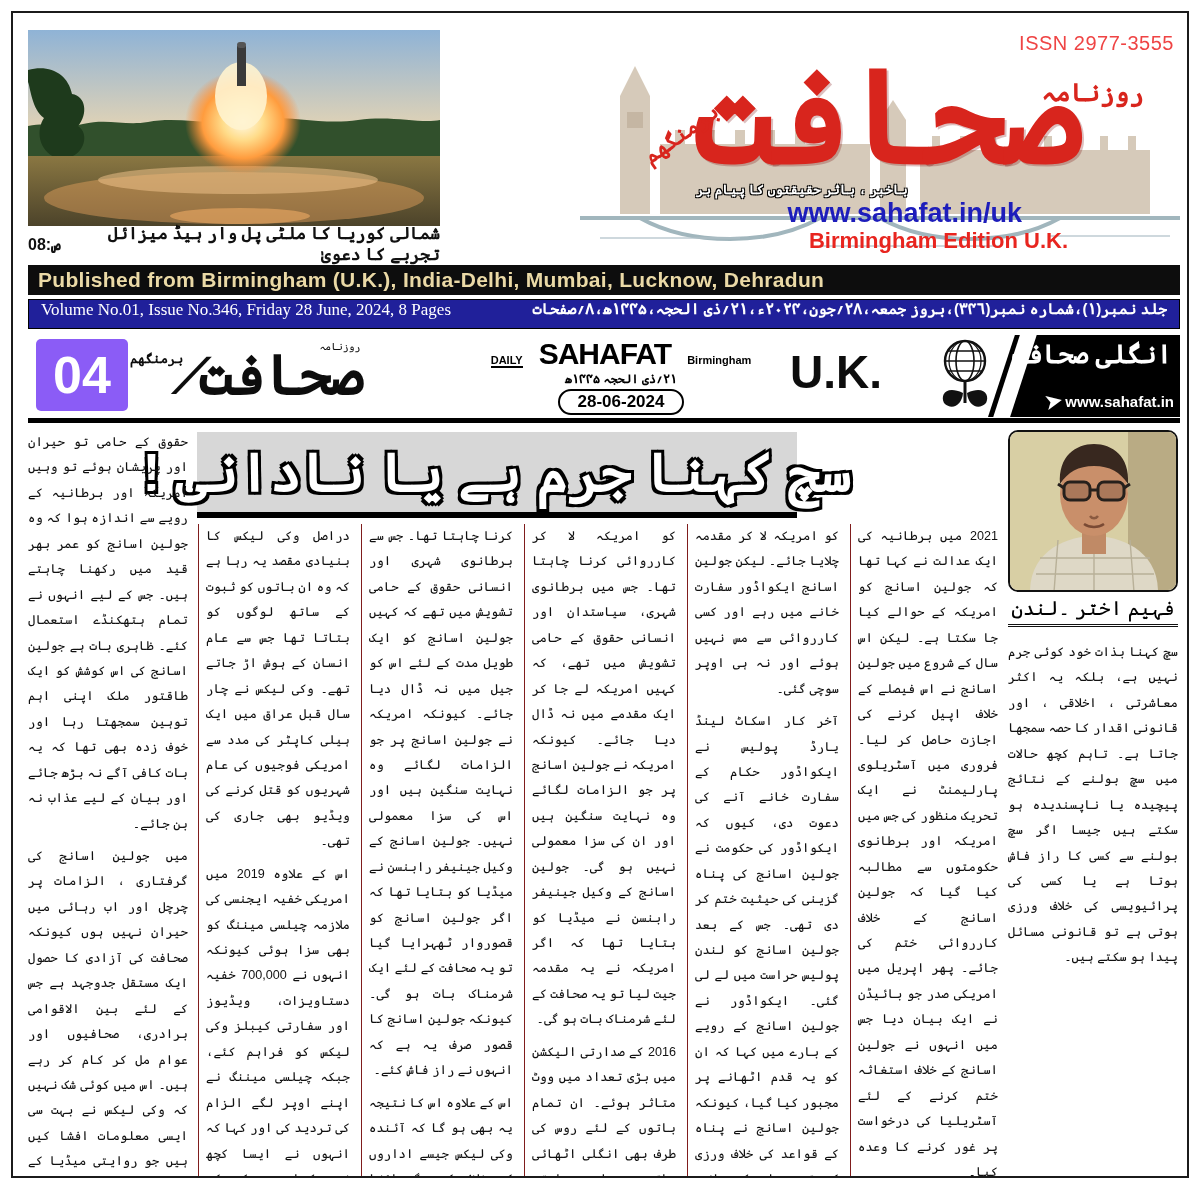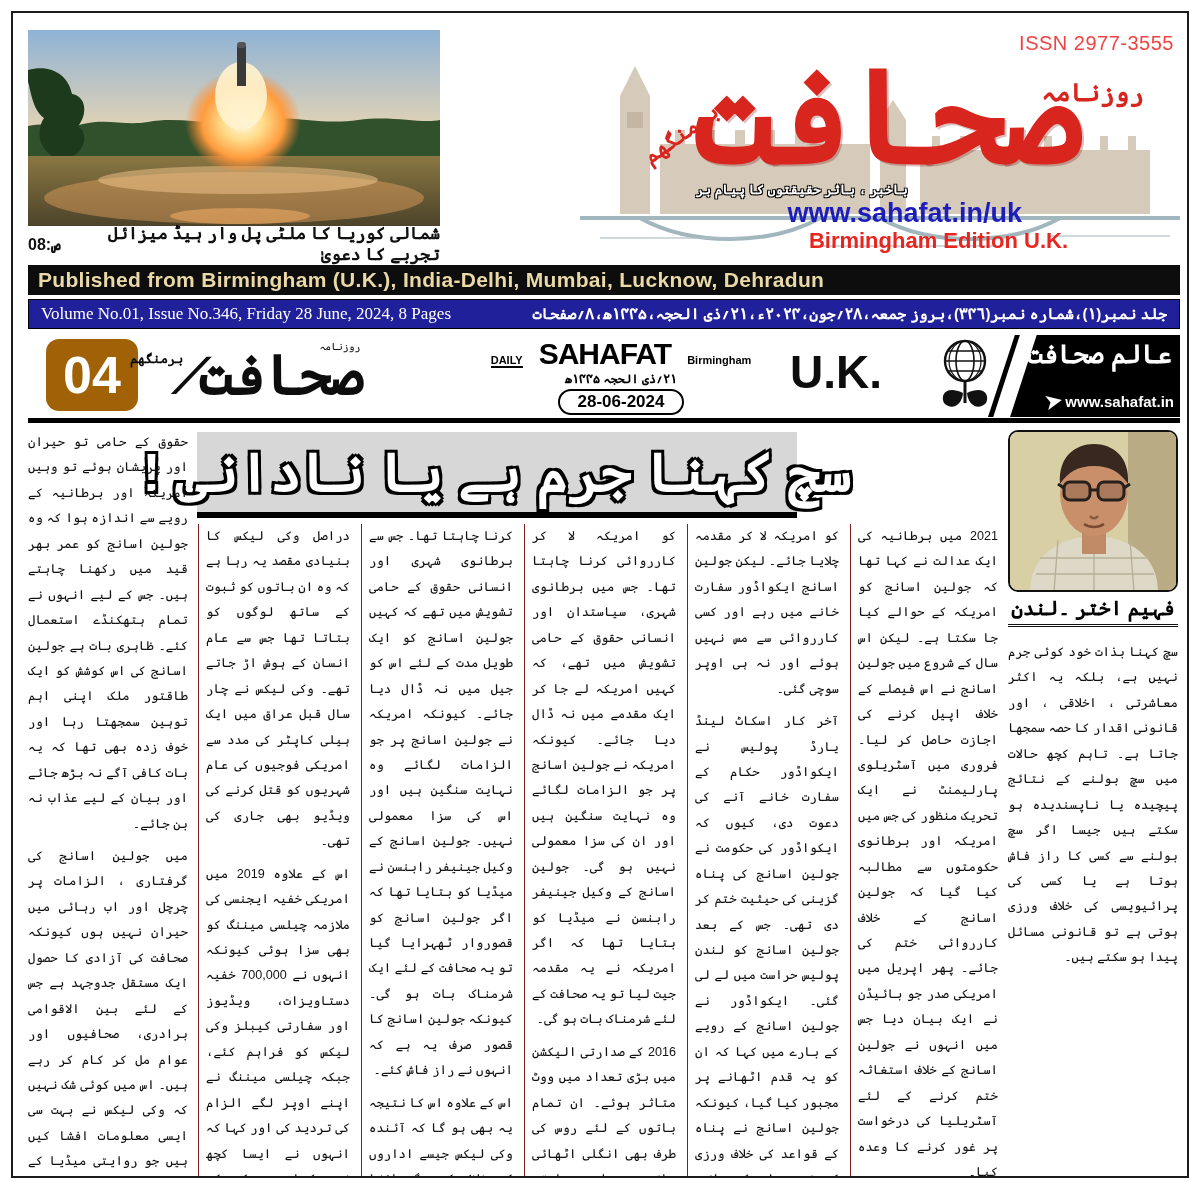--- a/index.html
+++ b/index.html
@@ -27,29 +27,29 @@
   .mast-tagline{position:absolute;right:272px;top:156px;color:#fff;font-size:13px;font-weight:bold;direction:rtl;
       text-shadow:-1px -1px 0 #000,1px -1px 0 #000,-1px 1px 0 #000,1px 1px 0 #000;}
   .mast-site{position:absolute;right:158px;top:172px;color:#1d1dbb;font-size:27px;font-weight:900;}
   .mast-edition{position:absolute;right:112px;top:202px;color:#e8251f;font-size:22px;font-weight:900;}
 
   
   .published-bar{left:28px;top:265px;width:1152px;height:30px;background:#0d0d0d;color:#ead9a6;
       display:flex;align-items:center;padding-left:10px;box-sizing:border-box;
       font-size:21px;font-weight:bold;letter-spacing:.3px;}
   .issue-bar{left:28px;top:299px;width:1152px;height:30px;background:#20209a;color:#fff;
-      display:flex;align-items:center;justify-content:space-between;box-sizing:border-box;
-      padding:8px 12px;border:1px solid #000;}
+      display:flex;align-items:flex-start;justify-content:space-between;box-sizing:border-box;
+      padding:0 12px;border:1px solid #000;}
   .issue-en{font-family:"Liberation Serif",serif;font-size:17px;}
   .issue-ur{direction:rtl;font-size:15px;font-weight:bold;}
 
   
   .strip{left:28px;top:333px;width:1152px;height:90px;border-bottom:5px solid #000;box-sizing:border-box;}
-  .pageno{position:absolute;left:18px;top:6px;width:92px;height:72px;background:#a16207;color:#fff;
-      display:flex;align-items:center;justify-content:center;font-size:52px;font-weight:900;border-radius:13px;}
+  .pageno{position:absolute;left:8px;top:6px;width:92px;height:72px;background:#8b5cf6;color:#fff;
+      display:flex;align-items:center;justify-content:center;font-size:52px;font-weight:900;border-radius:5px;}
   .strip-logo{position:absolute;left:102px;top:0px;height:84px;display:flex;align-items:center;direction:rtl;}
   .strip-logo .big{font-size:56px;font-weight:900;color:#0d0d0d;line-height:1.3;}
   .strip-logo .tiny{font-size:10px;color:#0d0d0d;position:absolute;right:4px;top:8px;}
   .strip-logo .slash{font-size:54px;font-weight:bold;color:#0d0d0d;transform:skewX(-18deg);margin:0 4px;}
   .strip-logo .small-city{font-size:13px;font-weight:bold;color:#0d0d0d;margin-top:-34px;}
   .strip-center{position:absolute;left:478px;top:4px;width:230px;text-align:center;}
   .brand-line{display:flex;align-items:baseline;justify-content:center;gap:16px;}
   .brand-daily{font-size:11px;font-weight:900;border-bottom:2px solid #000;}
   .brand-name{font-size:30px;font-weight:900;letter-spacing:-1px;}
   .brand-city{font-size:11px;font-weight:900;}
@@ -67,21 +67,21 @@
   .cursor-arrow{display:inline-block;transform:rotate(-12deg);font-size:20px;line-height:1;}
 
   
   .headline{left:197px;top:432px;width:600px;height:86px;background:#d7d7d7;
       display:flex;align-items:center;justify-content:center;border-bottom:6px solid #000;box-sizing:border-box;}
   .headline span{direction:rtl;font-size:54px;font-weight:900;color:#fff;white-space:nowrap;
       -webkit-text-stroke:4.5px #000;paint-order:stroke fill;
       text-shadow:-3px -3px 0 #000,3px -3px 0 #000,-3px 3px 0 #000,3px 3px 0 #000;}
   .author-photo{left:1008px;top:430px;width:170px;height:162px;border:2px solid #111;border-radius:10px;
       overflow:hidden;box-sizing:border-box;}
-  .byline{left:1008px;top:596px;width:170px;text-align:center;direction:rtl;font-size:20px;font-weight:700;
+  .byline{left:1008px;top:596px;width:170px;text-align:center;direction:rtl;font-size:20px;font-weight:400;
       padding-bottom:4px;border-bottom:3px double #111;box-sizing:border-box;}
 
   .col{position:absolute;direction:rtl;text-align:justify;font-size:12.6px;line-height:2.02;color:#111;
       overflow:hidden;box-sizing:border-box;}
   .col p{margin:0 0 7px 0;}
   .rule-l{border-left:1px solid #7f1d1d;padding-left:7px;}
   .c1{left:28px;top:430px;width:160px;height:746px;}
   .c2{left:198px;top:524px;width:152px;height:652px;}
   .c3{left:361px;top:524px;width:152px;height:652px;}
   .c4{left:524px;top:524px;width:152px;height:652px;}
@@ -206,21 +206,21 @@
       <circle cx="39" cy="24" r="20" fill="none" stroke="#111" stroke-width="2.4"></circle>
       <ellipse cx="39" cy="24" rx="9" ry="20" fill="none" stroke="#111" stroke-width="1.6"></ellipse>
       <ellipse cx="39" cy="24" rx="16" ry="20" fill="none" stroke="#111" stroke-width="1.2"></ellipse>
       <path d="M19,24 L59,24 M21,14 L57,14 M21,34 L57,34" stroke="#111" stroke-width="1.6"></path>
       <path d="M39,44 L39,66" stroke="#111" stroke-width="3"></path>
       <path d="M37,56 C20,48 14,58 18,66 C26,74 36,68 37,56 Z" fill="#111"></path>
       <path d="M41,56 C58,48 64,58 60,66 C52,74 42,68 41,56 Z" fill="#111"></path>
     </svg>
     <div class="worldbox">
       <div class="swoosh"></div>
-      <div class="world-label">عالم صحافت</div>
+      <div class="world-label">انگلی صحافت</div>
       <div class="world-site">
         <span class="cursor-arrow">➤</span>
         <span>www.sahafat.in</span>
       </div>
     </div>
   </div>
 
   <div class="abs headline">
     <span>سچ کہنا جرم ہے یا نادانی !</span>
   </div>

